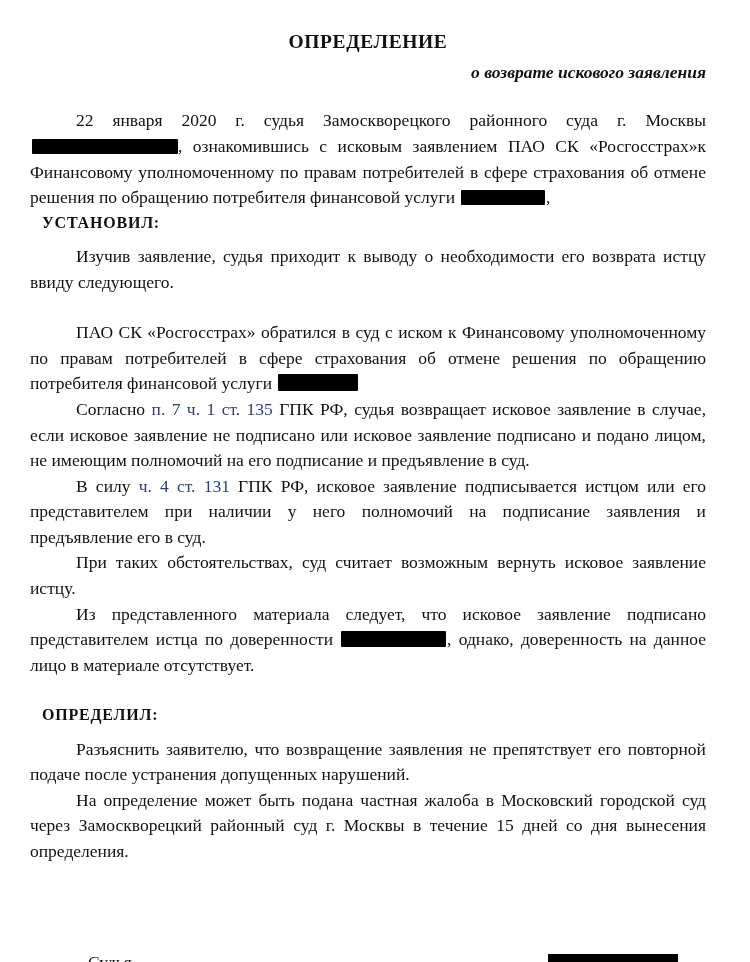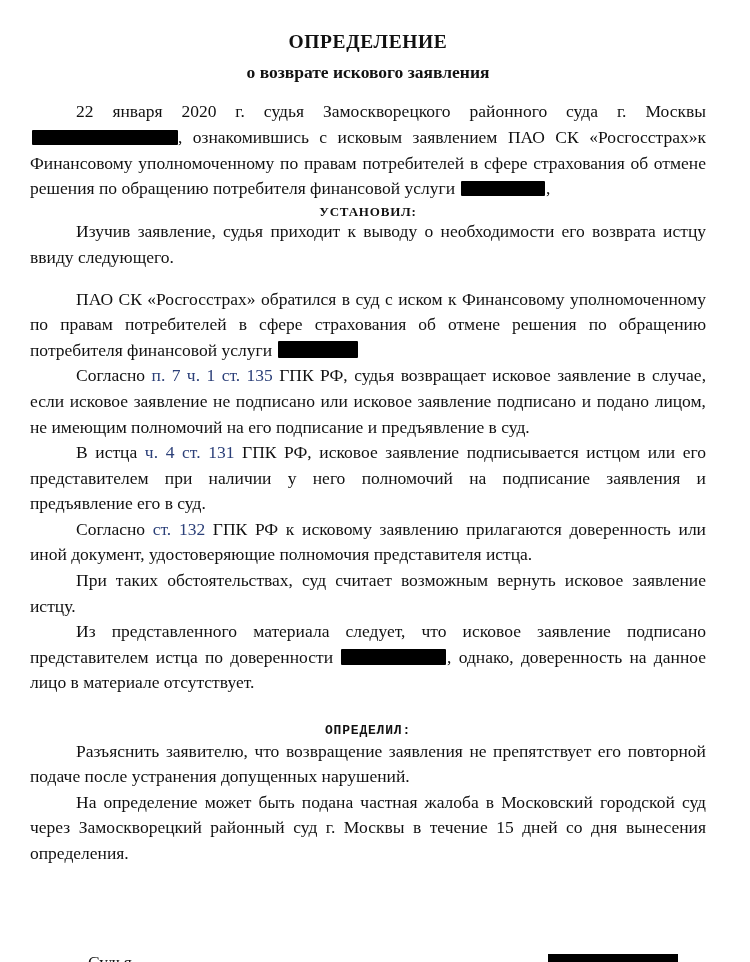--- a/index.html
+++ b/index.html
@@ -25,51 +25,51 @@
 
   
   .doc-title {
     text-align: center;
     font-size: 19.5px;
     letter-spacing: 0.6px;
     margin: 4px 0 0 0;
     line-height: 1.2;
   }
   .doc-subtitle {
-    text-align: center;
+    text-align: right;
     font-size: 17.5px;
     margin: 9px 0 0 0;
     line-height: 1.2;
+    font-style: italic;
   }
   .section-heading {
-    text-align: center;
-    font-size: 13px;
+    text-align: left;
+    font-size: 16px;
     letter-spacing: 0.8px;
-    margin: 0;
+    margin: 12px;
     line-height: 1.2;
   }
   .heading-ustanovil {
     margin-top: 2px;
   }
   .heading-opredelil {
     margin-top: 27px;
-    font-family: Liberation Mono, monospace;
   }
 
   
   .para {
     font-size: 17.5px;
     line-height: 25.6px;
     text-align: justify;
     text-justify: inter-word;
     text-indent: 46px;
     margin: 0;
     hyphens: none;
   }
-  .gap-lg  { margin-top: 16px; }
+  .gap-lg  { margin-top: 25px; }
   .gap-sm  { margin-top: 0; }
 
   .ref {
     color: #2b3f78;
   }
 
   
   .redact {
     display: inline-block;
     background: #000000;
@@ -122,26 +122,23 @@
 
   <p class="para gap-lg">
     <span>ПАО СК «Росгосстрах» обратился в суд с иском к Финансовому уполномоченному по правам потребителей в сфере страхования об отмене решения по обращению потребителя финансовой услуги</span><span class="redact redact-consumer-2"></span>
   </p>
 
   <p class="para gap-sm">
     <span>Согласно </span><span class="ref">п. 7 ч. 1 ст. 135</span><span> ГПК РФ, судья возвращает исковое заявление в случае, если исковое заявление не подписано или исковое заявление подписано и подано лицом, не имеющим полномочий на его подписание и предъявление в суд.</span>
   </p>
 
   <p class="para gap-sm">
-    <span>В истца </span><span class="ref">ч. 4 ст. 131</span><span> ГПК РФ, исковое заявление подписывается истцом или его представителем при наличии у него полномочий на подписание заявления и предъявление его в суд.</span>
+    <span>В силу </span><span class="ref">ч. 4 ст. 131</span><span> ГПК РФ, исковое заявление подписывается истцом или его представителем при наличии у него полномочий на подписание заявления и предъявление его в суд.</span>
   </p>
 
-  <p class="para gap-sm">
-    <span>Согласно </span><span class="ref">ст. 132</span><span> ГПК РФ к исковому заявлению прилагаются доверенность или иной документ, удостоверяющие полномочия представителя истца.</span>
-  </p>
 
   <p class="para gap-sm">При таких обстоятельствах, суд считает возможным вернуть исковое заявление истцу.</p>
 
   <p class="para gap-sm">
     <span>Из представленного материала следует, что исковое заявление подписано представителем истца по доверенности</span><span class="redact redact-proxy"></span><span>, однако, доверенность на данное лицо в материале отсутствует.</span>
   </p>
 
 
   <h3 class="section-heading heading-opredelil">ОПРЕДЕЛИЛ:</h3>
 

